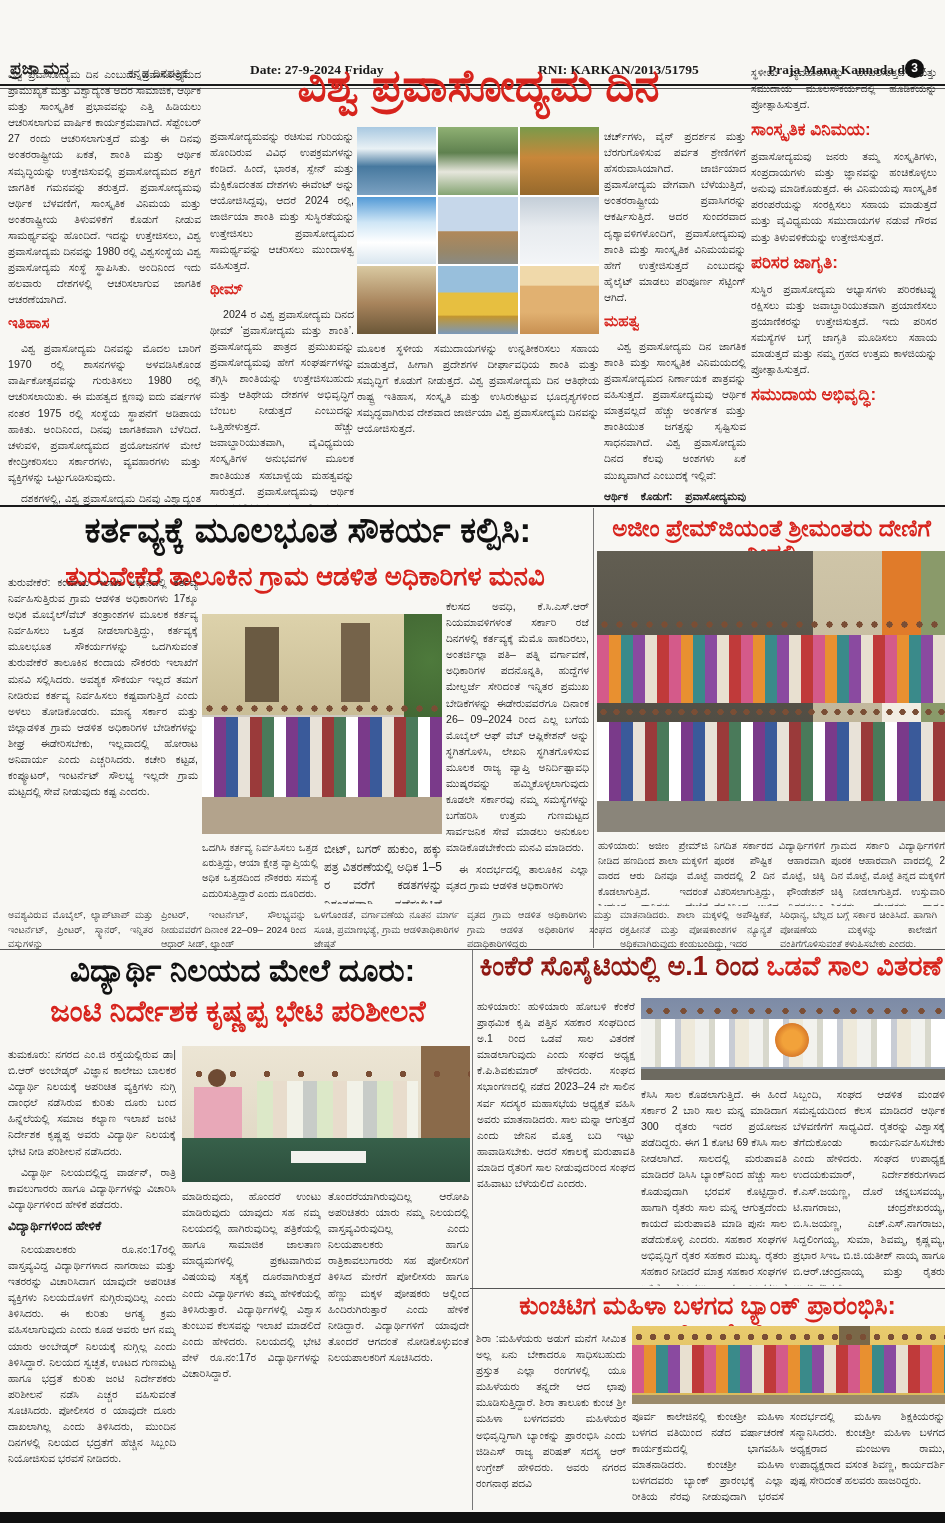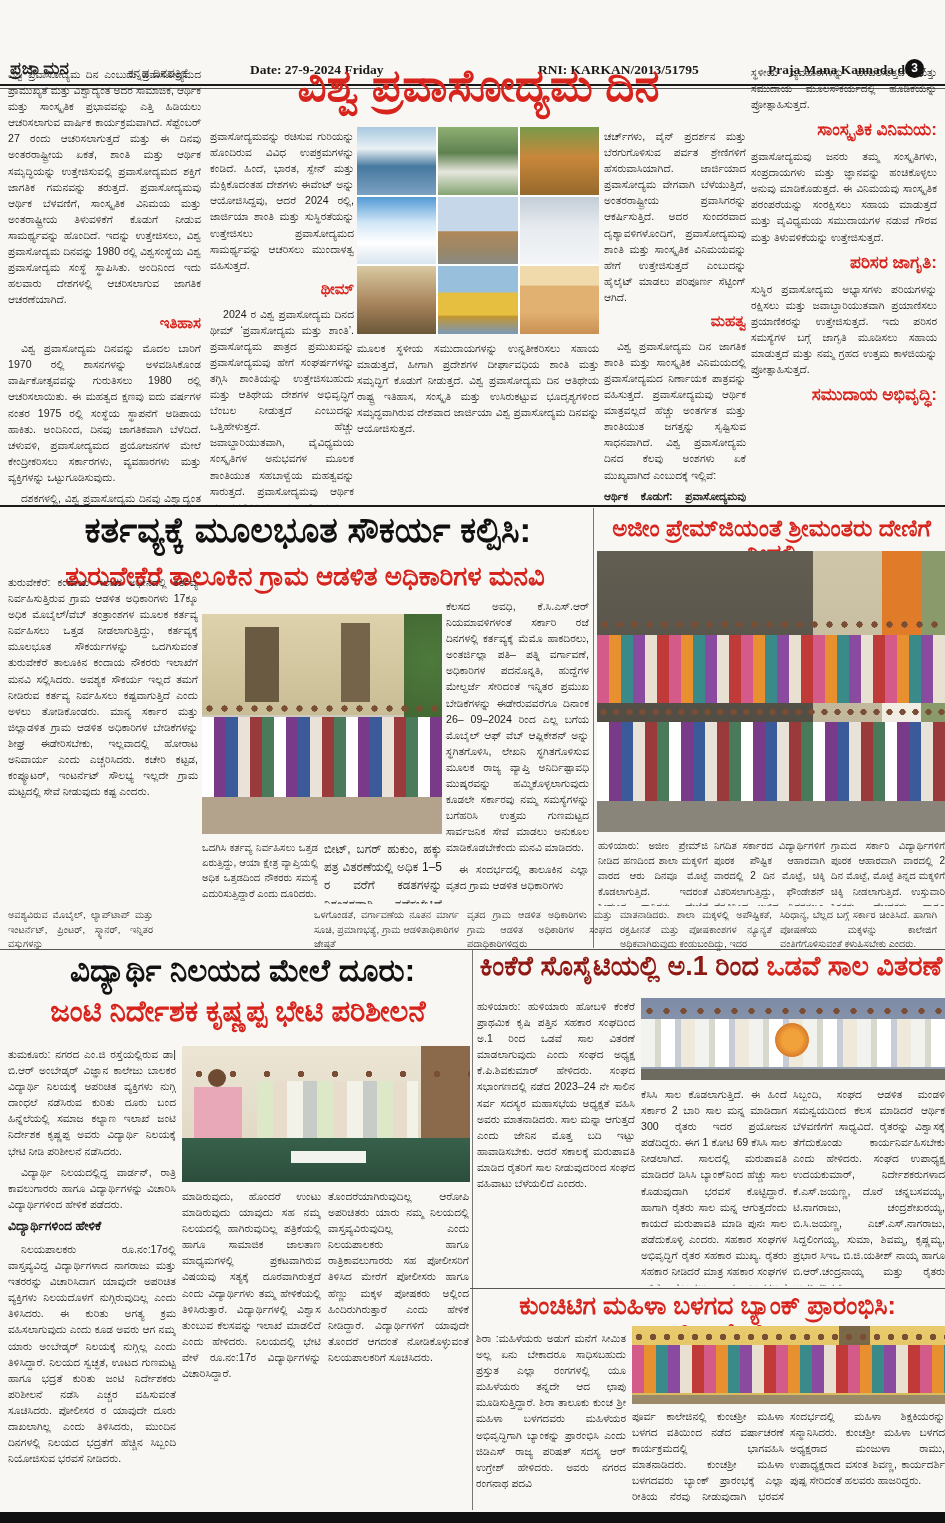--- a/index.html
+++ b/index.html
@@ -13,21 +13,21 @@
   .logo-tag{position:absolute;left:128px;top:8px;font-size:12px;color:#333;}
   .m-date{position:absolute;left:250px;top:4px;font-weight:bold;font-size:13.5px;font-family:"Liberation Serif","DejaVu Serif",serif;}
   .m-rni{position:absolute;left:538px;top:4px;font-weight:bold;font-size:13.5px;font-family:"Liberation Serif","DejaVu Serif",serif;}
   .m-daily{position:absolute;left:768px;top:4px;font-weight:bold;font-size:13.5px;font-family:"Liberation Serif","DejaVu Serif",serif;}
   .pageno{position:absolute;left:905px;top:1px;width:19px;height:19px;border-radius:50%;background:#111;color:#fff;
           font-weight:bold;font-size:12px;text-align:center;line-height:19px;}
   
   .col{position:absolute;text-align:justify;font-size:10.6px;line-height:1.52;overflow:hidden;color:#1c1c1c;}
   .col p{margin:0 0 5px 0;text-indent:13px;}
   .col p.noind{text-indent:0;}
-  .rh{color:#d7241d;font-weight:bold;text-align:right;font-size:15px;margin:3px 0;text-indent:0!important;}
+  .rh{color:#d7241d;font-weight:bold;text-align:left;font-size:15px;margin:3px 0;text-indent:0!important;}
   .rh.big{font-size:17px;}
   .bh{color:#151515;font-weight:bold;text-align:left;font-size:12.5px;margin:3px 0;text-indent:0!important;}
   .bold-line{font-weight:bold;}
   .headline{position:absolute;font-weight:bold;text-align:center;line-height:1.08;}
   .red{color:#d7241d;}
   .dred{color:#8f1812;}
   .black{color:#111;}
   .vline{position:absolute;width:0;border-left:1px solid #777;}
   .hline{position:absolute;height:0;border-top:1px solid #555;}
   .hline.thick{border-top:2px solid #1a1a1a;}
@@ -103,21 +103,21 @@
     <p class="rh">ಮಹತ್ವ</p>
     <p>ವಿಶ್ವ ಪ್ರವಾಸೋದ್ಯಮ ದಿನ ಜಾಗತಿಕ ಶಾಂತಿ ಮತ್ತು ಸಾಂಸ್ಕೃತಿಕ ವಿನಿಮಯದಲ್ಲಿ ಪ್ರವಾಸೋದ್ಯಮದ ನಿರ್ಣಾಯಕ ಪಾತ್ರವನ್ನು ವಹಿಸುತ್ತದೆ. ಪ್ರವಾಸೋದ್ಯಮವು ಆರ್ಥಿಕ ಮಾತ್ರವಲ್ಲದೆ ಹೆಚ್ಚು ಅಂತರ್ಗತ ಮತ್ತು ಶಾಂತಿಯುತ ಜಗತ್ತನ್ನು ಸೃಷ್ಟಿಸುವ ಸಾಧನವಾಗಿದೆ. ವಿಶ್ವ ಪ್ರವಾಸೋದ್ಯಮ ದಿನದ ಕೆಲವು ಅಂಶಗಳು ಏಕೆ ಮುಖ್ಯವಾಗಿದೆ ಎಂಬುದಕ್ಕೆ ಇಲ್ಲಿವೆ:</p>
     <p class="bold-line noind">ಆರ್ಥಿಕ ಕೊಡುಗೆ: ಪ್ರವಾಸೋದ್ಯಮವು ಆರ್ಥಿಕತೆಯನ್ನು ಗಣನೀಯವಾಗಿ ಹೆಚ್ಚಿಸುತ್ತದೆ, ಲಕ್ಷಾಂತರ ಉದ್ಯೋಗಗಳನ್ನು ಒದಗಿಸುತ್ತದೆ</p>
   </div>
 
   <div class="col" style="left:751px;top:64px;width:186px;height:353px;">
     <p class="noind">ಸ್ಥಳೀಯ ವ್ಯವಹಾರಗಳನ್ನು ಬೆಂಬಲಿಸುತ್ತದೆ ಮತ್ತು ಸಮುದಾಯ ಮೂಲಸೌಕರ್ಯದಲ್ಲಿ ಹೂಡಿಕೆಯನ್ನು ಪ್ರೋತ್ಸಾಹಿಸುತ್ತದೆ.</p>
     <p class="rh big">ಸಾಂಸ್ಕೃತಿಕ ವಿನಿಮಯ:</p>
     <p class="noind">ಪ್ರವಾಸೋದ್ಯಮವು ಜನರು ತಮ್ಮ ಸಂಸ್ಕೃತಿಗಳು, ಸಂಪ್ರದಾಯಗಳು ಮತ್ತು ಜ್ಞಾನವನ್ನು ಹಂಚಿಕೊಳ್ಳಲು ಅನುವು ಮಾಡಿಕೊಡುತ್ತದೆ. ಈ ವಿನಿಮಯವು ಸಾಂಸ್ಕೃತಿಕ ಪರಂಪರೆಯನ್ನು ಸಂರಕ್ಷಿಸಲು ಸಹಾಯ ಮಾಡುತ್ತದೆ ಮತ್ತು ವೈವಿಧ್ಯಮಯ ಸಮುದಾಯಗಳ ನಡುವೆ ಗೌರವ ಮತ್ತು ತಿಳುವಳಿಕೆಯನ್ನು ಉತ್ತೇಜಿಸುತ್ತದೆ.</p>
     <p class="rh big">ಪರಿಸರ ಜಾಗೃತಿ:</p>
-    <p class="noind">ಸುಸ್ಥಿರ ಪ್ರವಾಸೋದ್ಯಮ ಅಭ್ಯಾಸಗಳು ಪರಿಯಗಳನ್ನು ರಕ್ಷಿಸಲು ಮತ್ತು ಜವಾಬ್ದಾರಿಯುತವಾಗಿ ಪ್ರಯಾಣಿಸಲು ಪ್ರಯಾಣಿಕರನ್ನು ಉತ್ತೇಜಿಸುತ್ತದೆ. ಇದು ಪರಿಸರ ಸಮಸ್ಯೆಗಳ ಬಗ್ಗೆ ಜಾಗೃತಿ ಮೂಡಿಸಲು ಸಹಾಯ ಮಾಡುತ್ತದೆ ಮತ್ತು ನಮ್ಮ ಗ್ರಹದ ಉತ್ತಮ ಕಾಳಜಿಯನ್ನು ಪ್ರೋತ್ಸಾಹಿಸುತ್ತದೆ.</p>
+    <p class="noind">ಸುಸ್ಥಿರ ಪ್ರವಾಸೋದ್ಯಮ ಅಭ್ಯಾಸಗಳು ಪರಿರಕಟವ್ನು ರಕ್ಷಿಸಲು ಮತ್ತು ಜವಾಬ್ದಾರಿಯುತವಾಗಿ ಪ್ರಯಾಣಿಸಲು ಪ್ರಯಾಣಿಕರನ್ನು ಉತ್ತೇಜಿಸುತ್ತದೆ. ಇದು ಪರಿಸರ ಸಮಸ್ಯೆಗಳ ಬಗ್ಗೆ ಜಾಗೃತಿ ಮೂಡಿಸಲು ಸಹಾಯ ಮಾಡುತ್ತದೆ ಮತ್ತು ನಮ್ಮ ಗ್ರಹದ ಉತ್ತಮ ಕಾಳಜಿಯನ್ನು ಪ್ರೋತ್ಸಾಹಿಸುತ್ತದೆ.</p>
     <p class="rh big">ಸಮುದಾಯ ಅಭಿವೃದ್ಧಿ:</p>
     <p class="noind">ಪ್ರವಾಸೋದ್ಯಮವು ಸ್ಥಳೀಯ ಪ್ರದೇಶಗಳಲ್ಲಿ ಸುಧಾರಿತ ಸೌಲಭ್ಯಗಳು ಮತ್ತು ಸೇವೆಗಳಿಗೆ ಕಾರಣವಾಗಬಹುದು, ಪ್ರವಾಸಿಗರಿಗೆ ಮತ್ತು ನಿವಾಸಿಗಳಿಗೆ ಪ್ರಯೋಜನವನ್ನು ನೀಡುತ್ತದೆ. ಈ ಅಭಿವೃದ್ಧಿಯು ಸ್ಥಳೀಯ ಸಮುದಾಯಗಳ ಜೀವನದ ಗುಣಮಟ್ಟವನ್ನು ಹೆಚ್ಚಿಸಬಹುದು.</p>
     <p>ಮುಕ್ತಾಯಕ್ಕೆ, ವಿಶ್ವ ಪ್ರವಾಸೋದ್ಯಮ ದಿನ 2024 ಜಾಗತಿಕ ಶಾಂತಿ, ಸಾಂಸ್ಕೃತಿಕ ವಿನಿಮಯ ಮತ್ತು ಆರ್ಥಿಕ ಅಭಿವೃದ್ಧಿಯ ಮೇಲೆ ಪ್ರವಾಸೋದ್ಯಮದ ಆಳವಾದ ಪ್ರಭಾವದ ಜ್ಞಾಪನೆಯಾಗಿದೆ.</p>
   </div>
 
   <div class="hline thick" style="left:0;top:505px;width:945px;"></div>
 
   <div class="headline black" style="left:28px;top:511px;width:560px;font-size:35px;">ಕರ್ತವ್ಯಕ್ಕೆ ಮೂಲಭೂತ ಸೌಕರ್ಯ ಕಲ್ಪಿಸಿ:</div>
   <div class="headline red" style="left:20px;top:562px;width:570px;font-size:26px;">ತುರುವೇಕೆರೆ ತಾಲೂಕಿನ ಗ್ರಾಮ ಆಡಳಿತ ಅಧಿಕಾರಿಗಳ ಮನವಿ</div>
 
@@ -169,20 +169,23 @@
   <div class="col" style="left:714px;top:838px;width:111px;height:68px;font-size:10px;">
     <p class="noind">ನಿಗದಿತ ಸರ್ಕಾರದ ವಿದ್ಯಾರ್ಥಿಗಳಿಗೆ ಪೂರಕ ಪೌಷ್ಟಿಕ ಆಹಾರವಾಗಿ ವಾರದಲ್ಲಿ 2 ದಿನ ಮೊಟ್ಟೆ, ಚಿಕ್ಕಿ ವಿತರಿಸಲಾಗುತ್ತಿದ್ದು, ಫೌಂಡೇಶನ್ ನೆರವಿನಿಂದ ಉಳಿದ ದಿನಗಳಲ್ಲೂ ಮೊಟ್ಟೆ ವಿತರ...</p>
   </div>
   <div class="col" style="left:831px;top:838px;width:114px;height:68px;font-size:10px;">
     <p class="noind">ಗ್ರಾಮದ ಸರ್ಕಾರಿ ವಿದ್ಯಾರ್ಥಿಗಳಿಗೆ ಪೂರಕ ಆಹಾರವಾಗಿ ವಾರದಲ್ಲಿ 2 ದಿನ ಮೊಟ್ಟೆ, ಮೊಟ್ಟೆ ತಿನ್ನದ ಮಕ್ಕಳಿಗೆ ಚಿಕ್ಕಿ ನೀಡಲಾಗುತ್ತಿದೆ. ಉಸ್ತುವಾರಿ ಶಿಕ್ಷಕರು, ಪೋಷಕರು ಹಾಗೂ ಗ್ರಾಮಸ್ಥರು ಉಪಸ್ಥಿತರಿದ್ದರು.</p>
   </div>
 
   <div class="col" style="left:8px;top:908px;width:145px;height:44px;font-size:9.6px;">
     <p class="noind">ಅವಶ್ಯವಿರುವ ಮೊಬೈಲ್, ಲ್ಯಾಪ್‌ಟಾಪ್ ಮತ್ತು ಇಂಟರ್ನೆಟ್, ಪ್ರಿಂಟರ್, ಸ್ಕ್ಯಾನರ್, ಇನ್ನಿತರ ವಸ್ತುಗಳನ್ನು</p>
   </div>
+  <div class="col" style="left:161px;top:908px;width:145px;height:44px;font-size:9.6px;">
+    <p class="noind">ಪ್ರಿಂಟರ್, ಇಂಟರ್ನೆಟ್, ಸೌಲಭ್ಯವನ್ನು ನೀಡುವವರೆಗೆ ದಿನಾಂಕ 22–09– 2024 ರಿಂದ ಆಧಾರ್ ಸೀಡ್, ಲ್ಯಾಂಡ್</p>
+  </div>
   <div class="col" style="left:314px;top:908px;width:145px;height:44px;font-size:9.6px;">
     <p class="noind">ಒಳಗೊಂಡತೆ, ವರ್ಗಾವಣೆಯ ನೂತನ ಮಾರ್ಗ ಸೂಚಿ, ಪ್ರಮಾಣಭತ್ಯೆ, ಗ್ರಾಮ ಆಡಳಿತಾಧಿಕಾರಿಗಳ ಜೇಷ್ಠತೆ</p>
   </div>
   <div class="col" style="left:467px;top:908px;width:145px;height:44px;font-size:9.6px;">
     <p class="noind">ವೃತದ ಗ್ರಾಮ ಆಡಳಿತ ಅಧಿಕಾರಿಗಳು ಮತ್ತು ಗ್ರಾಮ ಆಡಳಿತ ಅಧಿಕಾರಿಗಳ ಸಂಘದ ಪದಾಧಿಕಾರಿಗಳಿದ್ದರು</p>
   </div>
   <div class="col" style="left:620px;top:908px;width:152px;height:44px;font-size:9.6px;">
     <p class="noind">ಮಾತನಾಡಿದರು. ಶಾಲಾ ಮಕ್ಕಳಲ್ಲಿ ಅಪೌಷ್ಟಿಕತೆ, ರಕ್ತಹೀನತೆ ಮತ್ತು ಪೋಷಕಾಂಶಗಳ ನ್ಯೂನ್ಯತೆ ಅಧಿಕವಾಗಿರುವುದು ಕಂಡುಬಂದಿದ್ದು, ಇದರ</p>
   </div>
   <div class="col" style="left:780px;top:908px;width:157px;height:44px;font-size:9.6px;">

